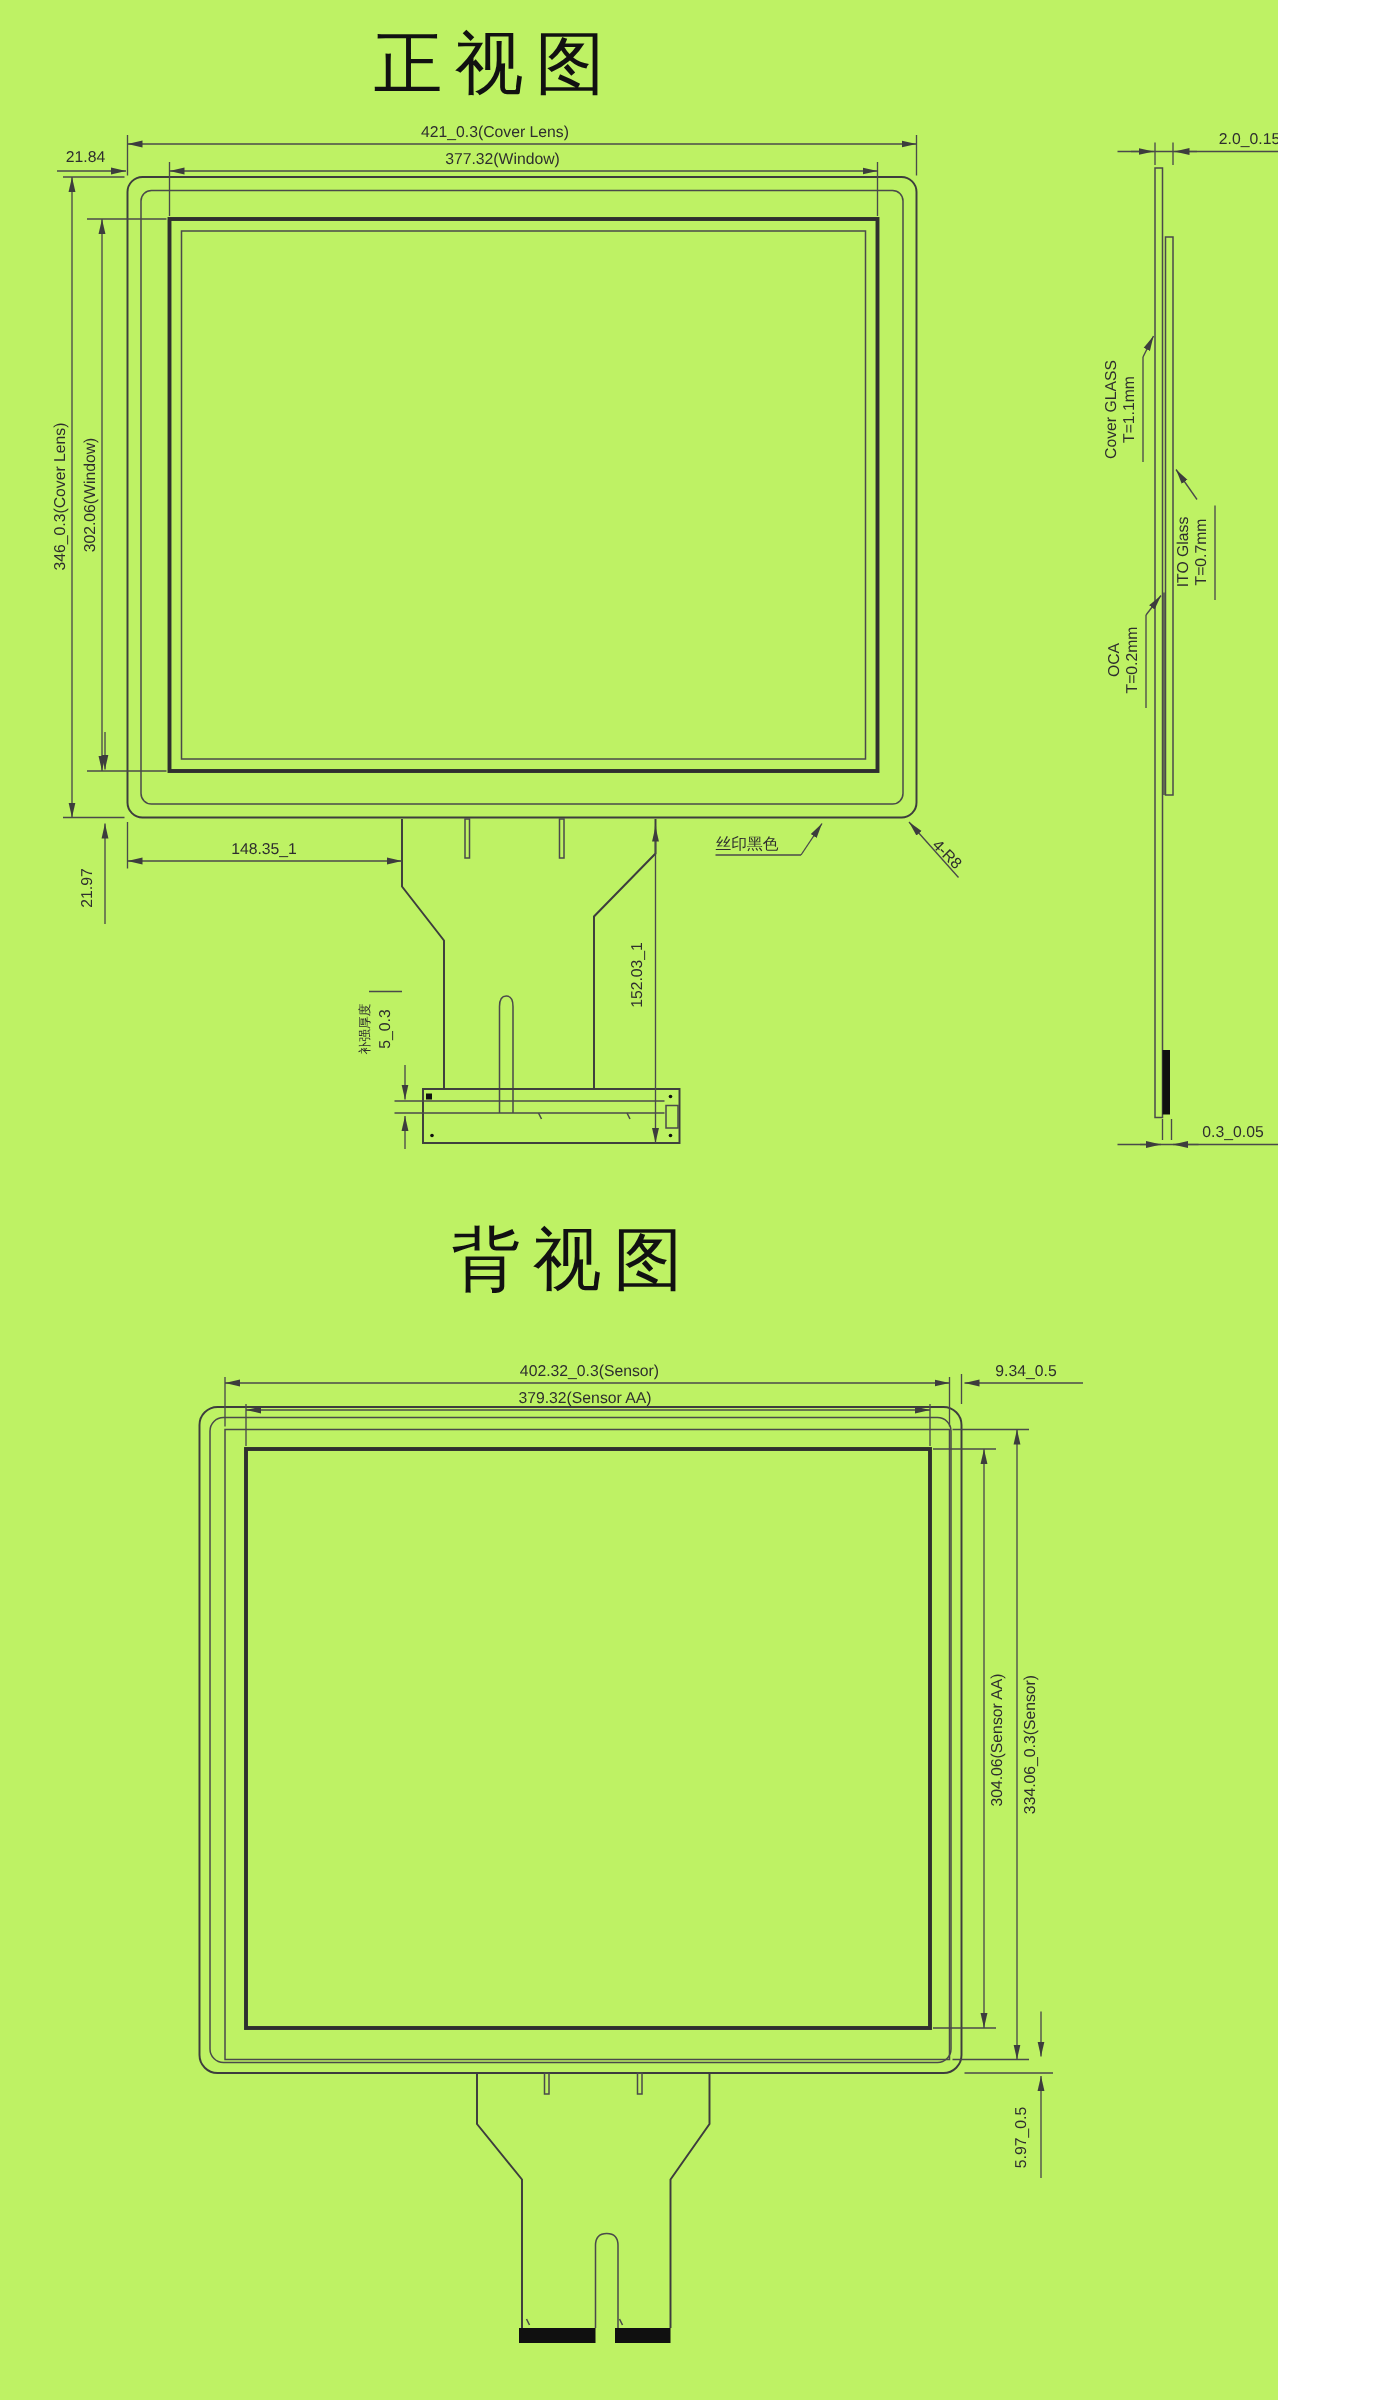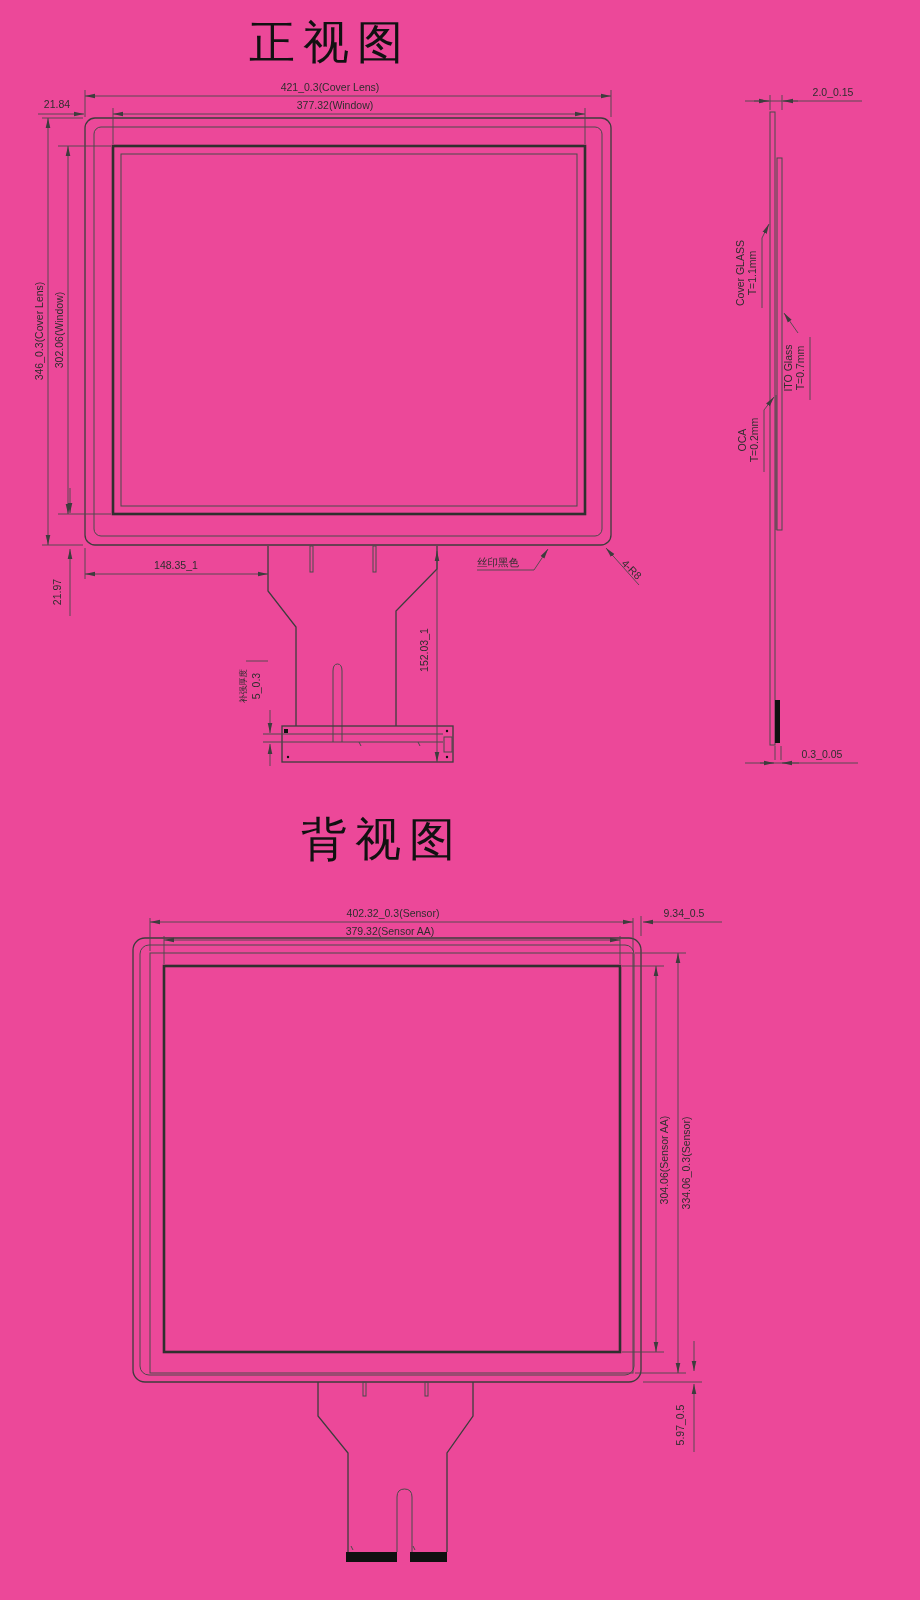--- a/index.html
+++ b/index.html
@@ -1,16 +1,16 @@
 <!DOCTYPE html>
 <html><head>
 <meta charset="utf-8">
 <style>
   html,body{margin:0;padding:0;background:#ffffff;}
-  #stage{position:relative;width:920px;height:1600px;background:#ec4899;overflow:hidden;}
+  #stage{position:relative;width:852px;height:1600px;background:#bef264;overflow:hidden;}
   svg{position:absolute;top:0;left:0;}
   .geo{fill:none;stroke:#3d3d3d;stroke-width:1.3px;}
   .geo-thin{fill:none;stroke:#4a4a4a;stroke-width:1px;}
   .geo-thick{fill:none;stroke:#2f2f2f;stroke-width:2.6px;}
   .dim{fill:none;stroke:#4a4a4a;stroke-width:0.9px;}
   .dimtxt{font-family:"Liberation Sans",sans-serif;font-size:10.5px;fill:#2e2e2e;}
   .dimtxt-sm{font-family:"Liberation Sans",sans-serif;font-size:8.5px;fill:#2e2e2e;}
   .title{font-family:"DejaVu Serif","Liberation Serif",serif;font-size:46px;fill:#111;letter-spacing:8px;}
   .blk{fill:#101010;stroke:none;}
 </style>

